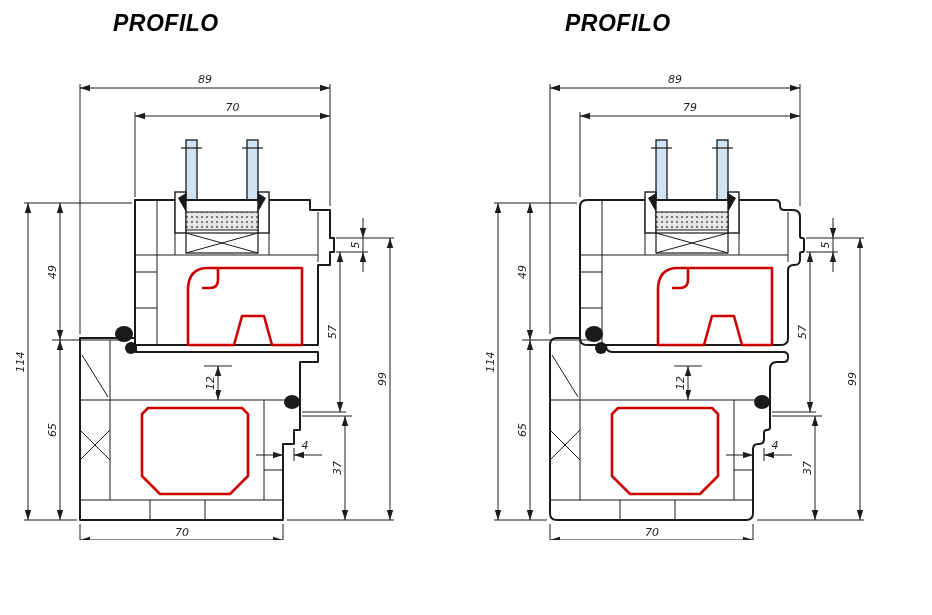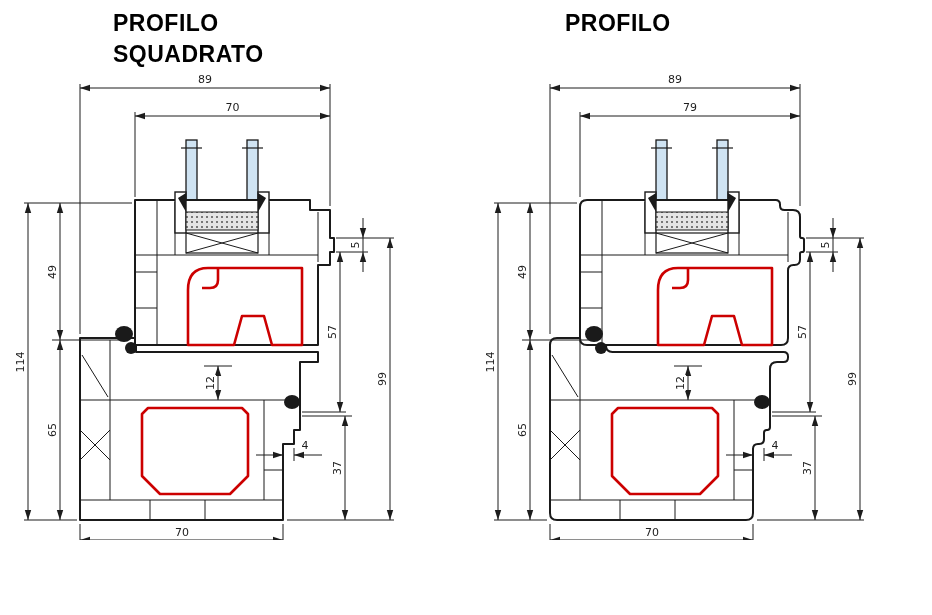--- a/index.html
+++ b/index.html
@@ -1,30 +1,29 @@
 <!DOCTYPE html>
 <html><head>
 <meta charset="utf-8">
 <style>
   html,body{margin:0;padding:0;background:#fff;}
   .stage{position:relative;width:932px;height:540px;background:#ffffff;overflow:hidden;
-         font-family:"Liberation Sans",sans-serif;}
+         font-family:"Liberation Sans",sans-serif;font-style:italic;}
   .title{position:absolute;top:8px;font-weight:bold;font-size:23px;line-height:31px;
          letter-spacing:.5px;color:#000;white-space:nowrap;}
   .panel-svg{position:absolute;top:0;}
   svg text{font-family:"DejaVu Sans",sans-serif;}
 </style>
 </head>
 <body>
 
 <div class="stage">
 
   <div class="title" style="left:113px">
     <div>PROFILO</div>
-    <div>SQUADRATO</div>
   </div>
 
   <div class="title" style="left:565px">
     <div>PROFILO</div>
   </div>
 
   <svg id="panel0" class="panel-svg" style="left:0" width="462" height="615" viewBox="0 0 462 615">
       <defs>
     <marker id="arr0" markerWidth="11" markerHeight="8" refX="10" refY="4" orient="auto-start-reverse" markerUnits="userSpaceOnUse">
           <path d="M0,0.8 L10,4 L0,7.2 Z" fill="#1d1d1d"></path>

